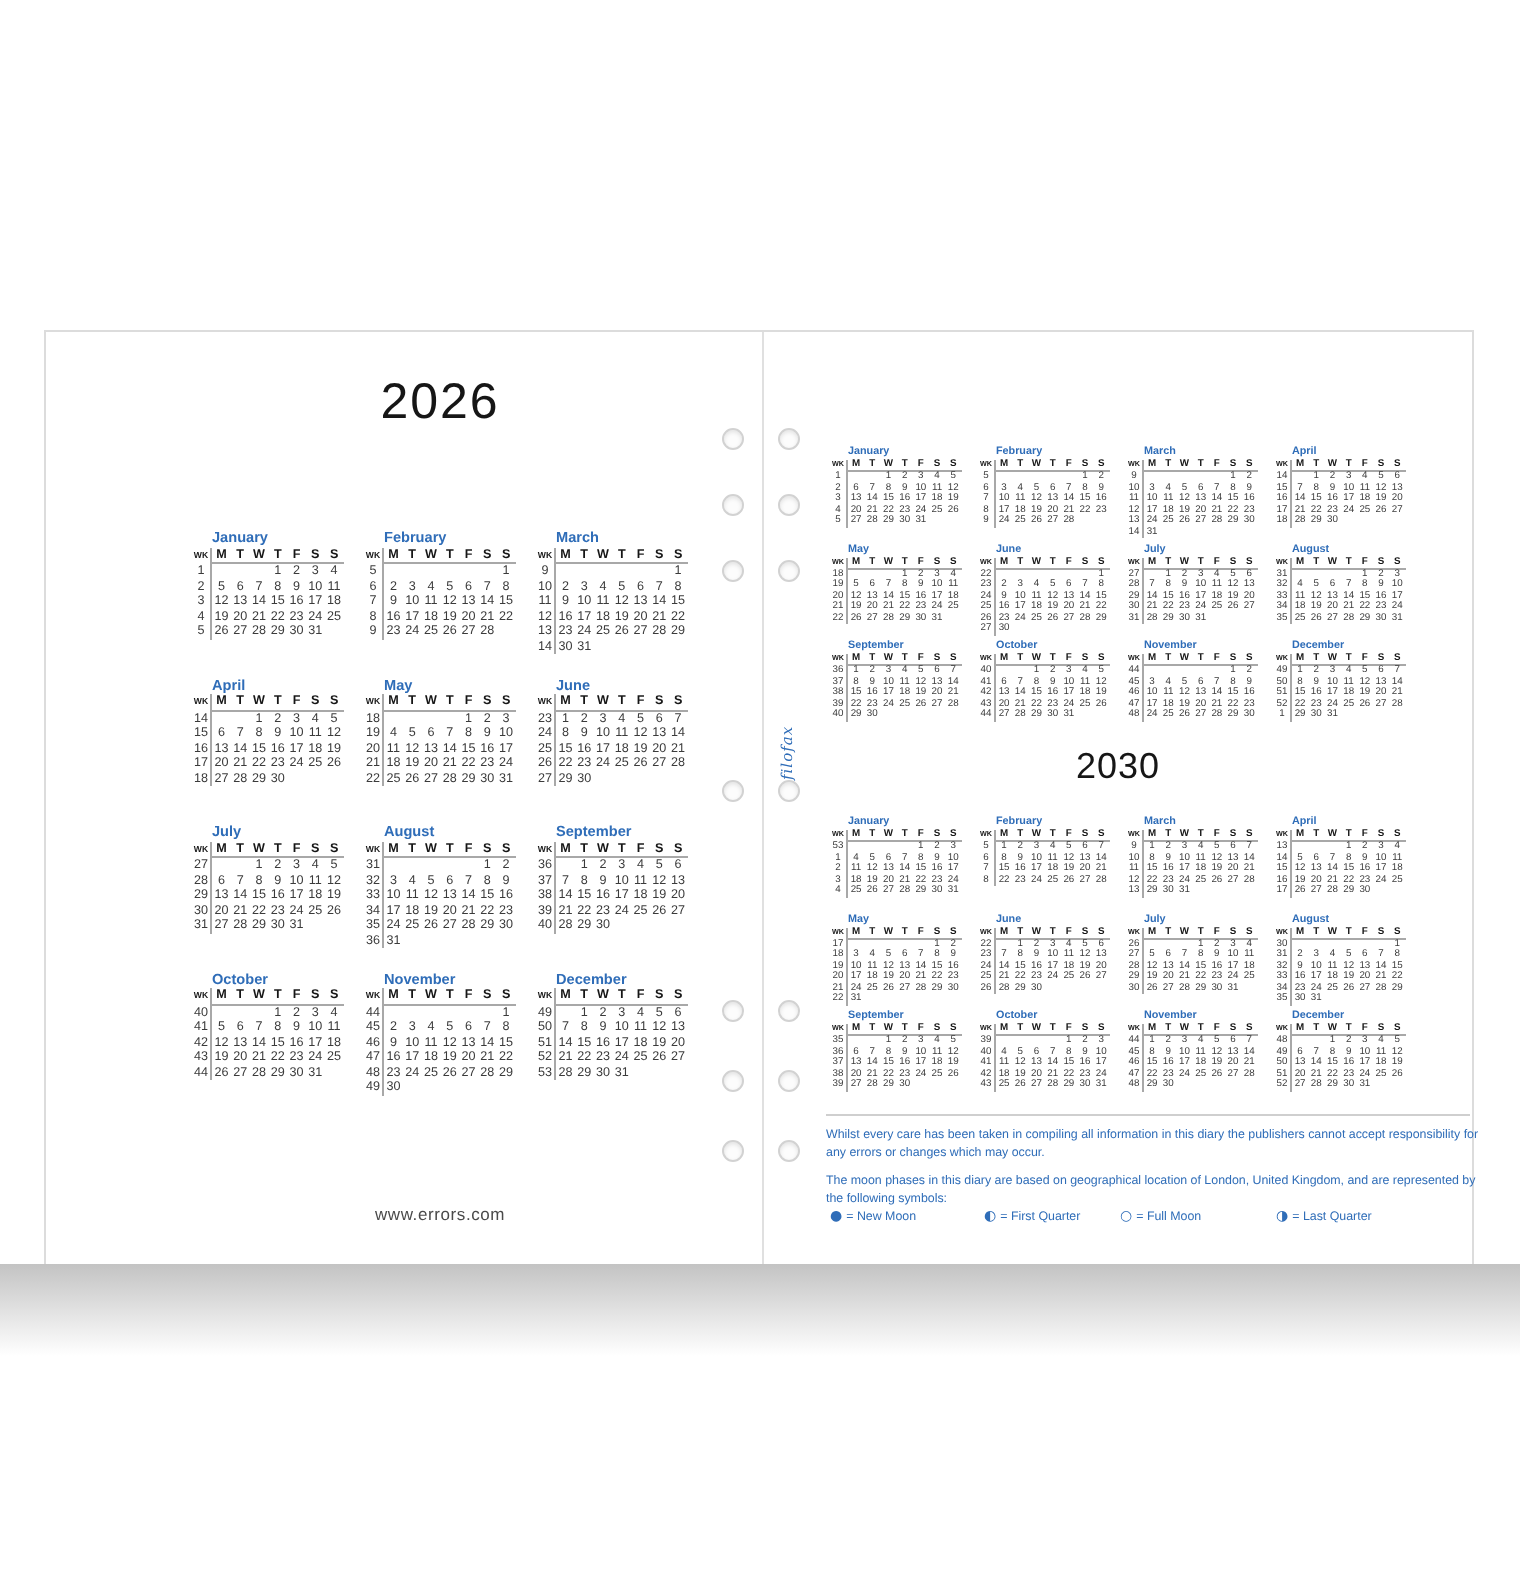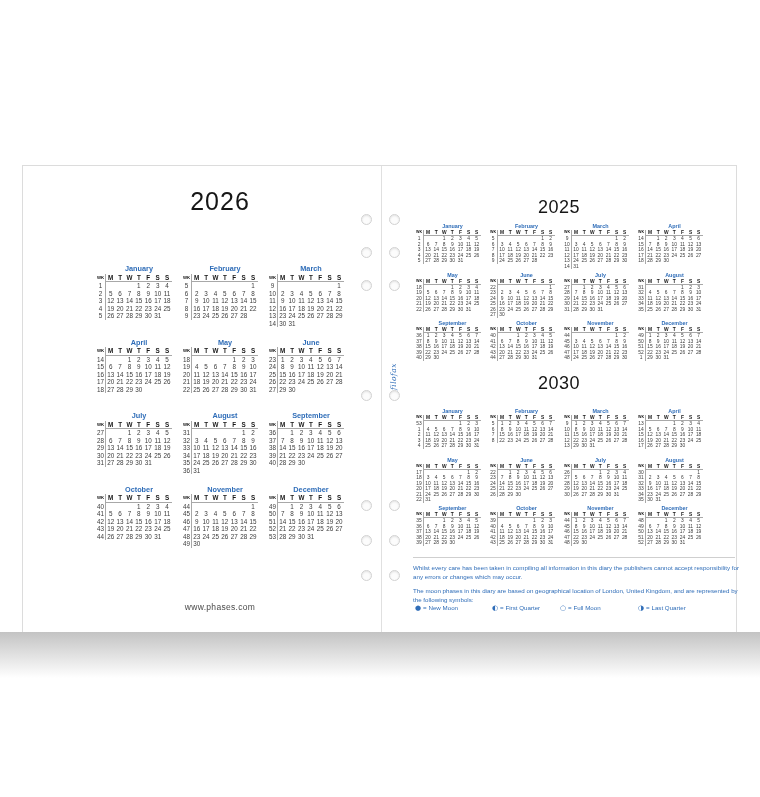--- a/index.html
+++ b/index.html
@@ -17,21 +17,21 @@
           font-size:25px;letter-spacing:1px;color:#161616;}
   .year-r{position:absolute;left:392px;width:288px;text-align:center;font-size:18px;
           letter-spacing:.5px;color:#161616;}
   #y2025{top:31px;} #y2027{top:207px;}
   
   #m2026{position:absolute;left:73px;top:98px;display:grid;
          grid-template-columns:repeat(3,76px);grid-template-rows:repeat(4,73.5px);column-gap:10px;}
   #m2025,#m2027{position:absolute;left:392px;display:grid;
          grid-template-columns:repeat(4,66px);grid-template-rows:repeat(3,48.5px);column-gap:8px;}
   #m2025{top:57px;} #m2027{top:242px;}
-  .m-title{font-weight:bold;color:var(--accent);text-align:center;}
+  .m-title{font-weight:bold;color:var(--accent);text-align:left;}
   .m-grid{display:grid;color:#3b3b3b;text-align:center;}
   .hc{font-weight:bold;color:#161616;}
   .hd{border-bottom:1px solid #a8a8a8;}
   .wkh{border-right:1px solid #a8a8a8;}
   .c0{border-right:1px solid #a8a8a8;}
   .ml{width:76px;} .ms{width:66px;}
   .ml .m-title{font-size:7.3px;line-height:9.5px;padding-left:10px;}
   .ml .m-grid{grid-template-columns:10px repeat(7,9.4px);font-size:6.3px;line-height:7.5px;}
   .ml .wkh{font-size:4.3px;}
   .ms .m-title{font-size:5.4px;line-height:7px;padding-left:9px;}
@@ -719,26 +719,25 @@
             <div class="dc">28</div>
             <div class="dc">29</div>
             <div class="dc">30</div>
             <div class="dc">31</div>
             <div class="dc"></div>
             <div class="dc"></div>
             <div class="dc"></div>
           </div>
         </div>
       </div>
-    <div class="site">www.phases.com</div>
+    <div class="site">www.errors.com</div>
 
     <div class="gutter"></div>
 
     <div class="logo">filofax</div>
-    <div id="y2025" class="year-r">2025</div>
     <div id="m2025">
         <div class="month ms">
           <div class="m-title">January</div>
           <div class="m-grid">
             <div class="hc wkh">WK</div>
             <div class="hc hd">M</div>
             <div class="hc hd">T</div>
             <div class="hc hd">W</div>
             <div class="hc hd">T</div>
             <div class="hc hd">F</div>

